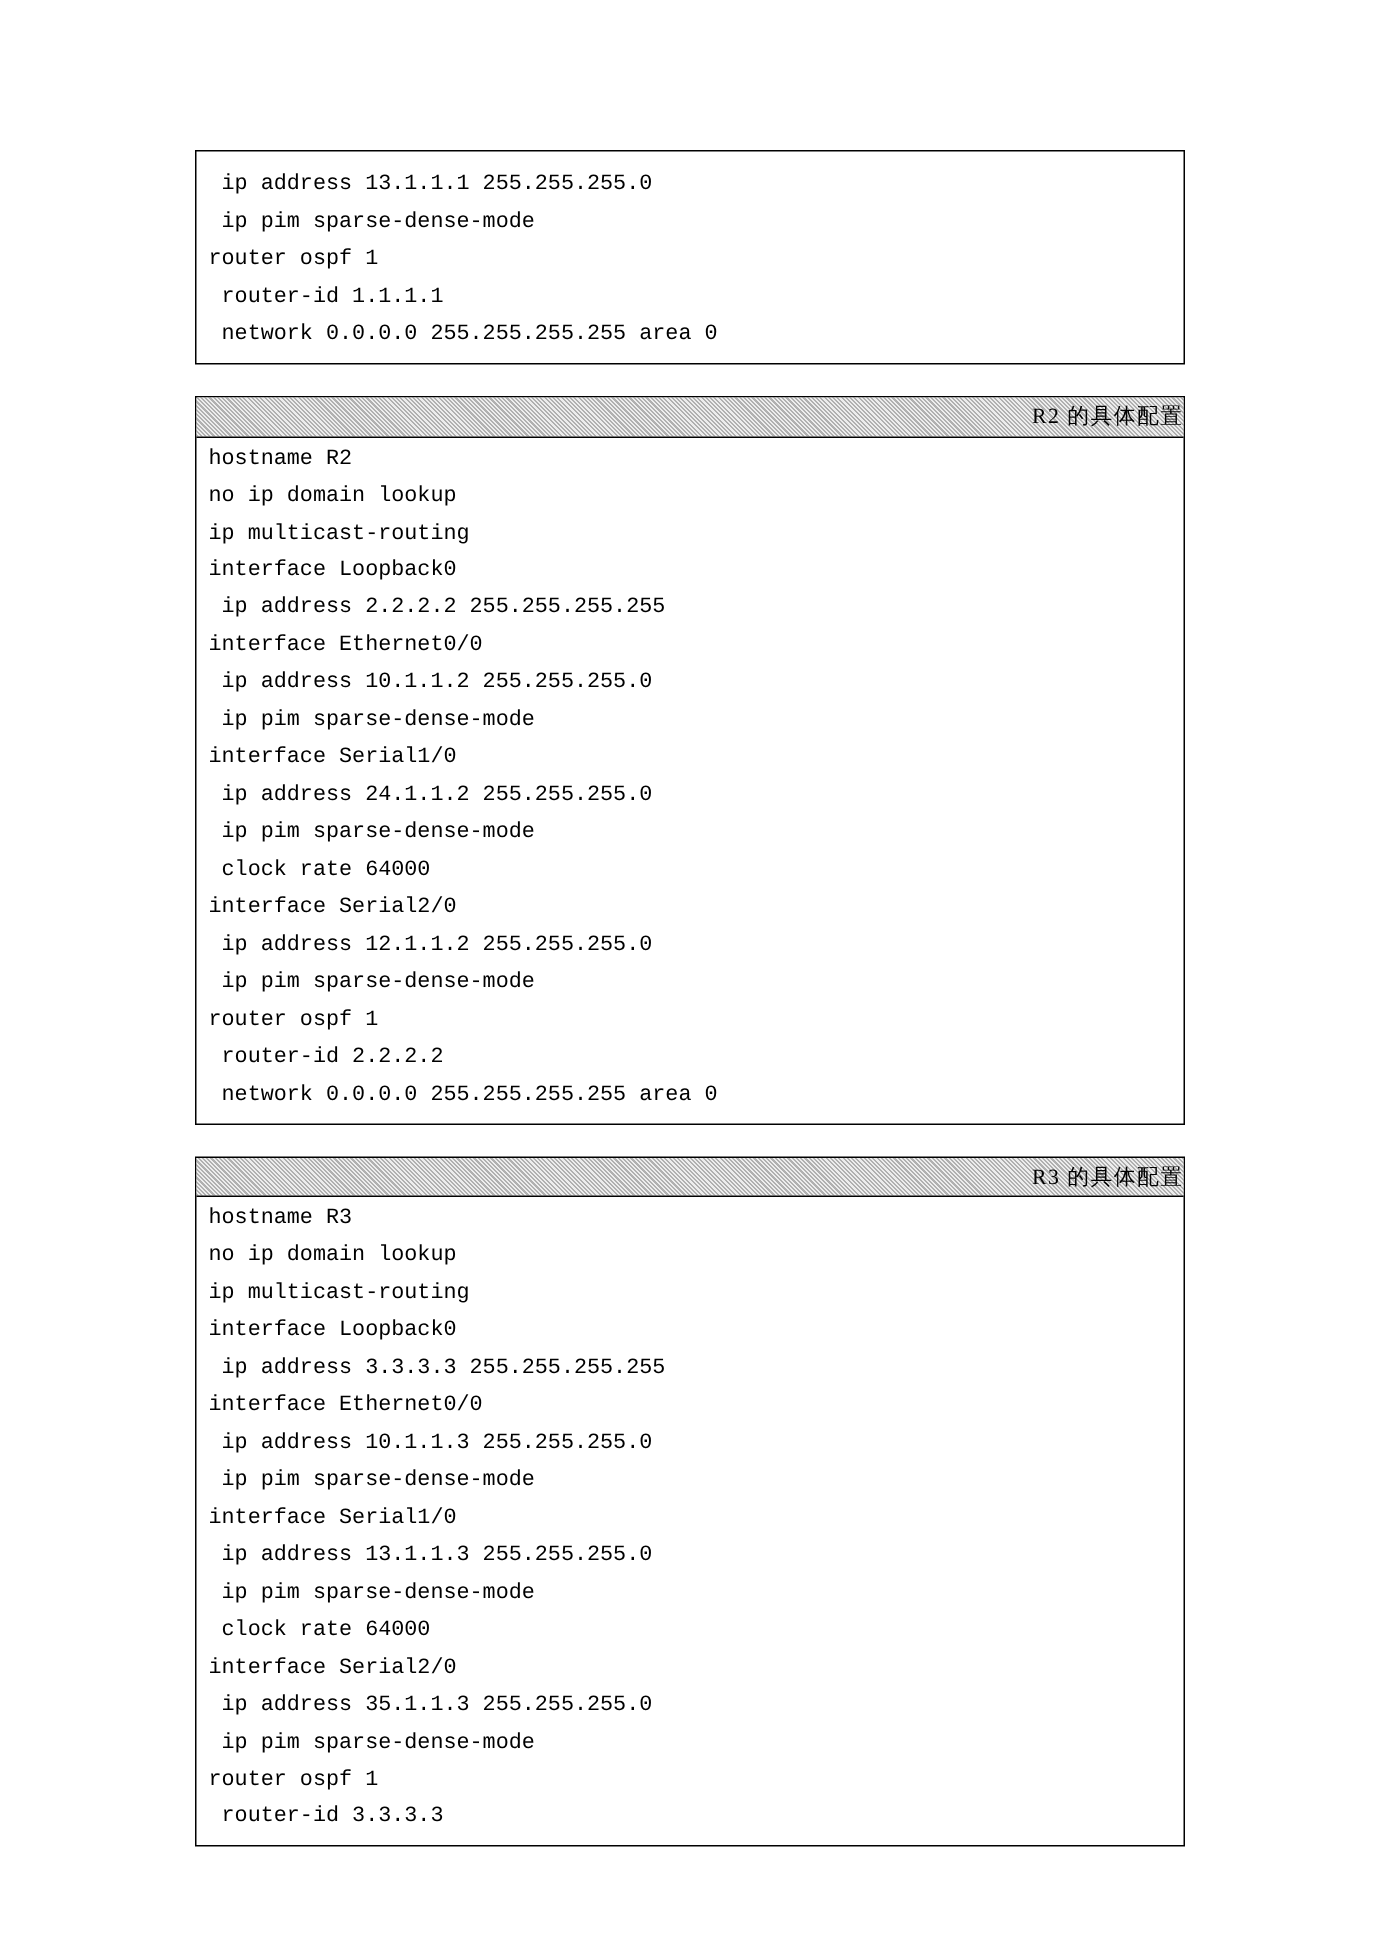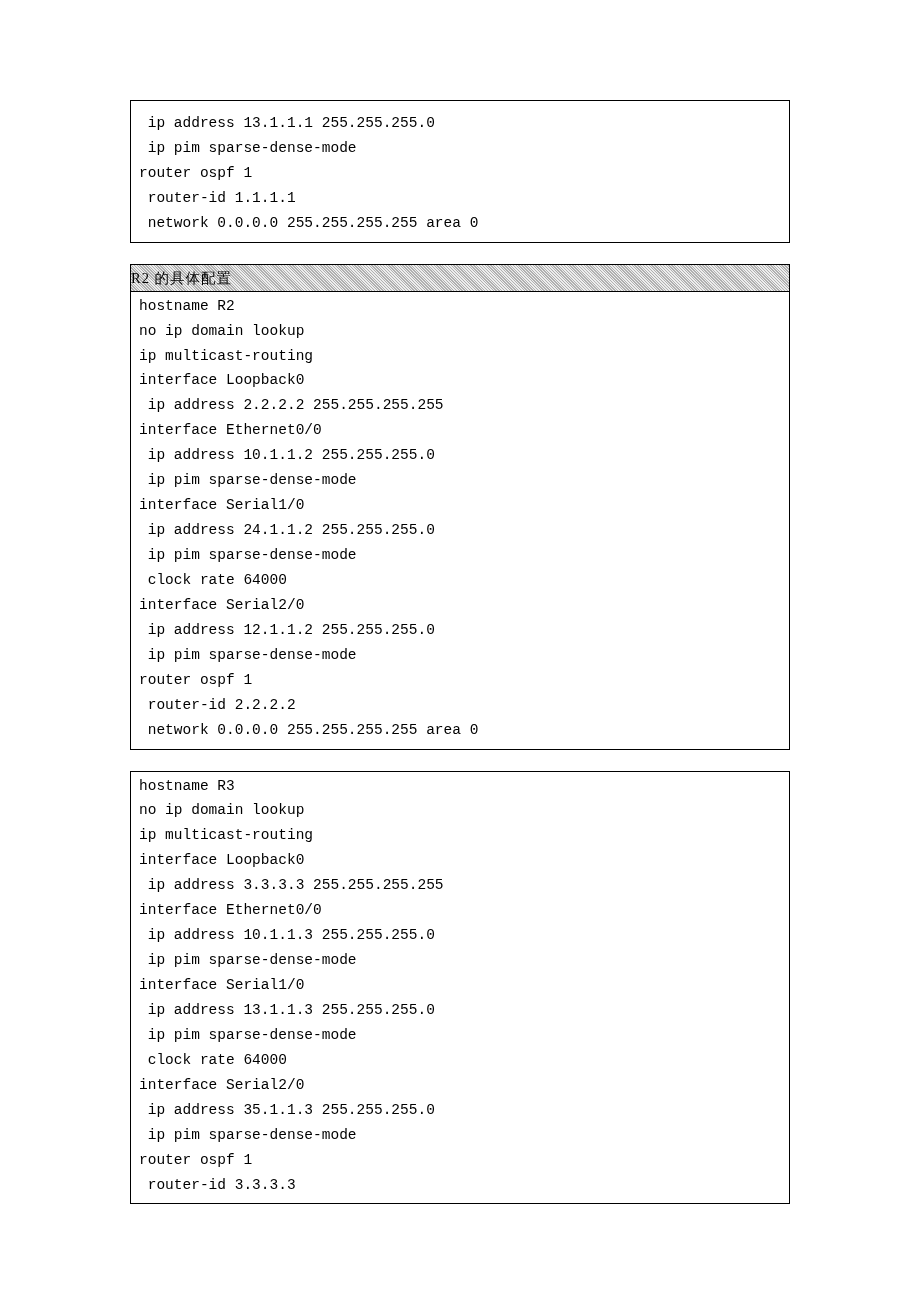--- a/index.html
+++ b/index.html
@@ -16,21 +16,21 @@
     min-height: 1302px;
     box-sizing: border-box;
     padding: 100px 130px 60px 130px;
     background: #fff;
   }
   .config-block {
     border: 1px solid #000;
     margin-bottom: 21px;
   }
   .config-header {
-    text-align: left;
+    text-align: right;
     font-family: "SimSun", "宋体", serif;
     background-image: repeating-linear-gradient(45deg, #b0b0b0 0, #b0b0b0 1px, #ededed 1px, #ededed 2px);
     border-bottom: 1px solid #000;
     padding: 1px 0 0 0;
     letter-spacing: 1px;
   }
   .config-body {
     padding: 2px 8px 6px 8px;
     white-space: pre;
     font-family: "SimSun", "宋体", "Courier New", monospace;
@@ -68,20 +68,21 @@
  clock rate 64000
 interface Serial2/0
  ip address 12.1.1.2 255.255.255.0
  ip pim sparse-dense-mode
 router ospf 1
  router-id 2.2.2.2
  network 0.0.0.0 255.255.255.255 area 0</div>
   </div>
 
   <div class="config-block" style="border-bottom:1px solid #000;">
+    <div class="config-header">R3 的具体配置</div>
     <div class="config-body">hostname R3
 no ip domain lookup
 ip multicast-routing
 interface Loopback0
  ip address 3.3.3.3 255.255.255.255
 interface Ethernet0/0
  ip address 10.1.1.3 255.255.255.0
  ip pim sparse-dense-mode
 interface Serial1/0
  ip address 13.1.1.3 255.255.255.0

